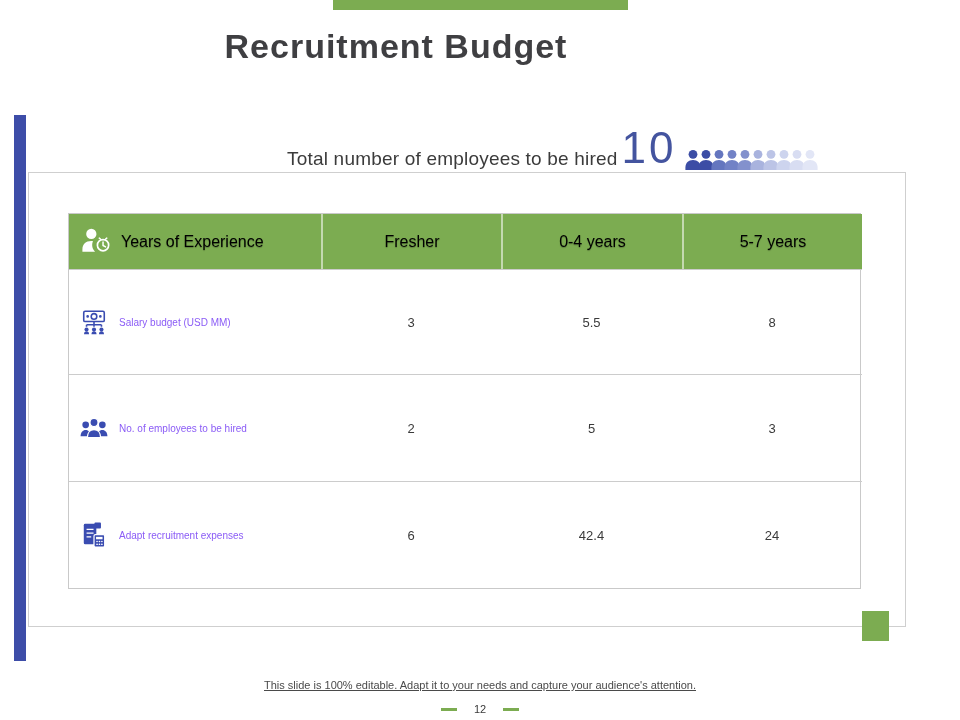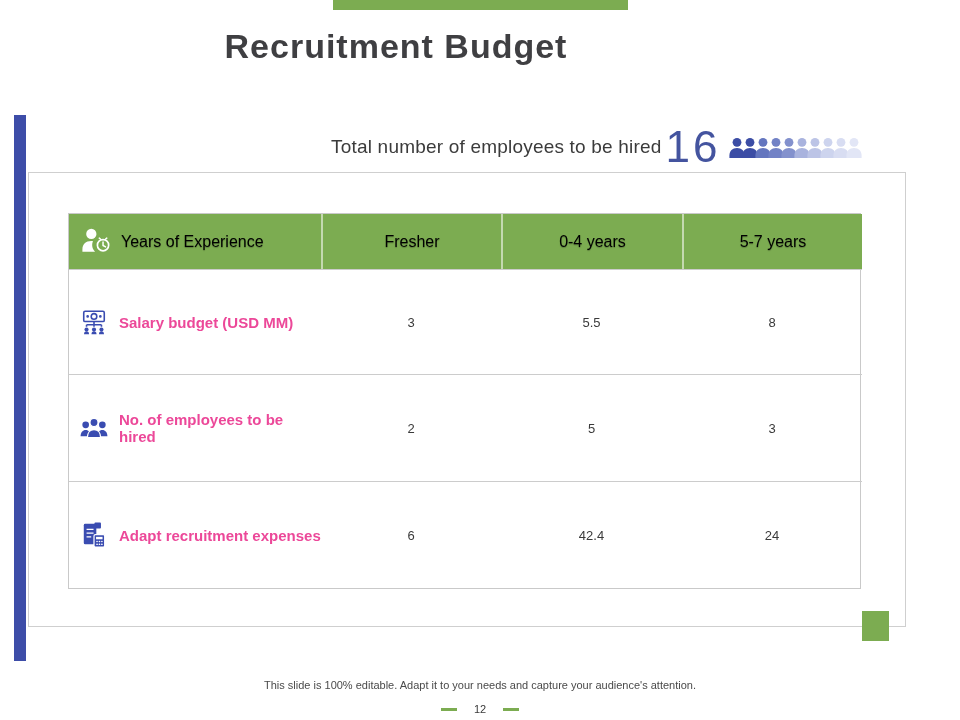--- a/index.html
+++ b/index.html
@@ -8,21 +8,21 @@
     position:relative; width:960px; height:720px; background:#ffffff;
     overflow:hidden; font-family:"Liberation Sans", sans-serif;
   }
   .top-bar { position:absolute; left:333px; top:0; width:295px; height:10px; background:#7cac51; }
   .title {
     position:absolute; left:0; top:27px; width:792px; text-align:center;
     font-size:34px; font-weight:bold; color:#3f3f42; letter-spacing:1px;
   }
   .subtitle-row {
     position:absolute; left:287px; top:124px; height:46px;
-    display:flex; align-items:center;margin-left:44px;
+    display:flex; align-items:flex-end;
   }
   .subtitle-text { font-size:19px; color:#3b3b3b; letter-spacing:0.2px; white-space:nowrap; }
   .subtitle-number {
     font-size:44px; color:#44549f; font-weight:300; line-height:1;
     margin-left:4px; letter-spacing:3px;
   }
   .people { display:flex; align-items:center; margin-left:8px; }
   .people svg { width:16px; height:21px; margin-left:-3px; }
   .people svg:first-child { margin-left:0; }
 
@@ -40,46 +40,46 @@
     grid-template-rows:55px 105px 107px 107px;
     border:1px solid #c9c9c9; background:#ffffff;
   }
   .th { background:#7cac51; color:#000000; display:flex; align-items:center; }
   .th-first { grid-column:1 / 3; padding-left:12px; }
   .th-first .th-label { margin-left:10px; }
   .th-label { font-size:16px; text-shadow:0 1px 1px rgba(0,0,0,0.25); }
   .th-col { justify-content:center; border-left:2px solid rgba(255,255,255,0.55); }
   .cell { display:flex; align-items:center; border-top:1px solid #cccccc; }
   .icon-cell { justify-content:center; }
-  .label-cell { font-size:15px; color:#ec4899;font-weight:bold; }
+  .label-cell { font-size:10px; color:#8b5cf6; }
   .value-cell { justify-content:center; font-size:13px; color:#3a3a3a; }
 
   .footer-note {
     position:absolute; left:0; top:679px; width:960px; text-align:center;
-    font-size:11px; color:#4a4a4a;
+    font-size:11px; color:#4a4a4a;text-decoration:underline;
   }
   .page-row {
     position:absolute; left:0; top:703px; width:960px;
     display:flex; align-items:center; justify-content:center; gap:17px;
   }
   .page-dash { width:16px; height:3px; background:#7cac51; }
   .page-number { font-size:11px; color:#3a3a3a; }
 </style>
 </head>
 <body>
 
 <div class="slide">
 
   <div class="top-bar"></div>
 
   <div class="title">Recruitment Budget</div>
 
   <div class="subtitle-row">
     <span class="subtitle-text">Total number of employees to be hired</span>
-    <span class="subtitle-number">16</span>
+    <span class="subtitle-number">10</span>
     <span class="people">
         <svg viewBox="0 0 20 26">
           <circle cx="10" cy="6.5" r="5.5" fill="#3c4da5"></circle>
           <path d="M10 13.5c-5.7 0-9.5 3.6-9.5 9.5v3h19v-3c0-5.9-3.8-9.5-9.5-9.5z" fill="#3c4da5"></path>
         </svg>
         <svg viewBox="0 0 20 26">
           <circle cx="10" cy="6.5" r="5.5" fill="#3c4da5"></circle>
           <path d="M10 13.5c-5.7 0-9.5 3.6-9.5 9.5v3h19v-3c0-5.9-3.8-9.5-9.5-9.5z" fill="#3c4da5"></path>
         </svg>
         <svg viewBox="0 0 20 26">

